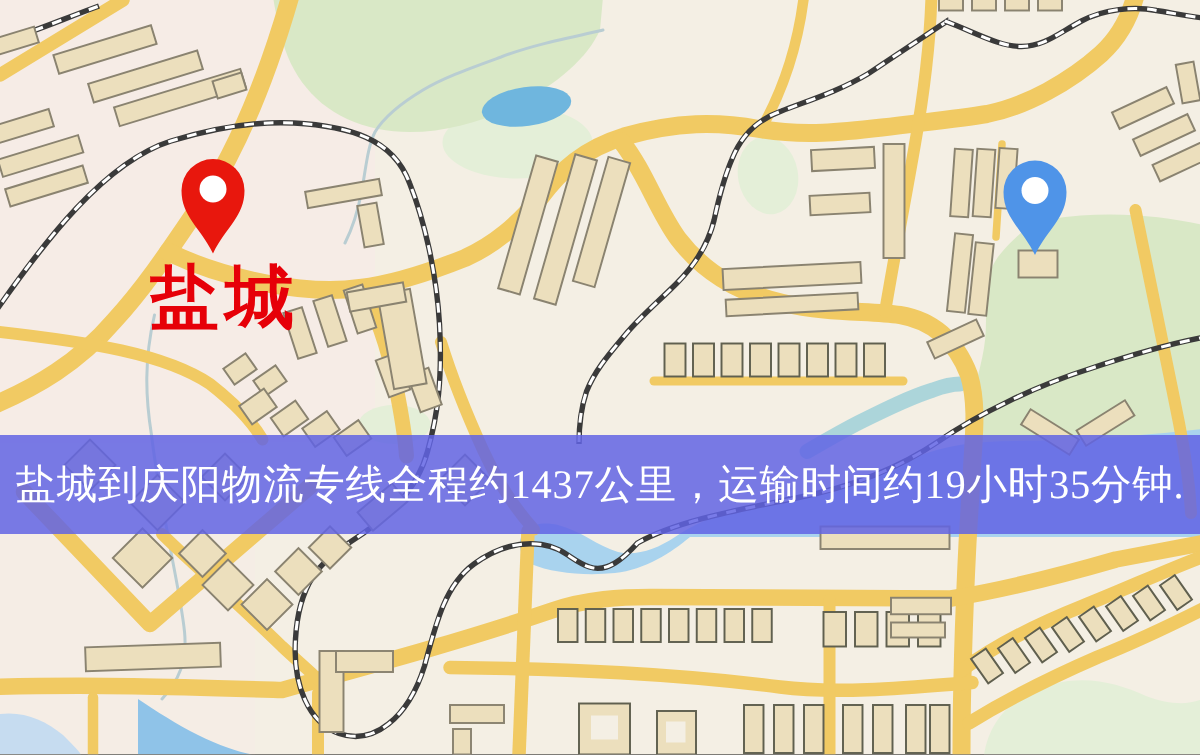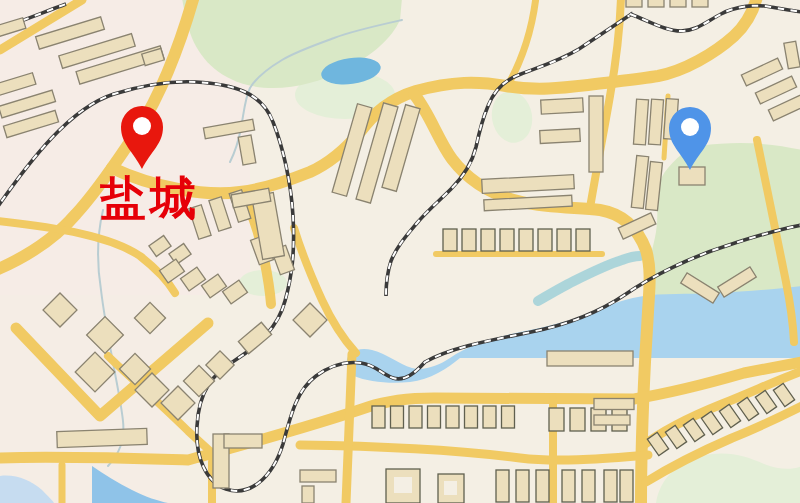--- a/index.html
+++ b/index.html
@@ -235,14 +235,17 @@
       </g>
       <g>
         <path d="M690,170 C681,152 669,145 669,128 A21,21 0 1 1 711,128 C711,145 699,152 690,170 Z" fill="var(--pin-destination,#4f94e8)"></path>
         <circle cx="690" cy="127" r="9" fill="#fff"></circle>
       </g>
     </g>
   </svg>
 
   <div class="map-label" id="origin-label">盐城</div>
 
+  <div class="banner">
+    <span>盐城到庆阳物流专线全程约1437公里，运输时间约19小时35分钟.</span>
+  </div>
 
 </div>
 
 </body></html>

